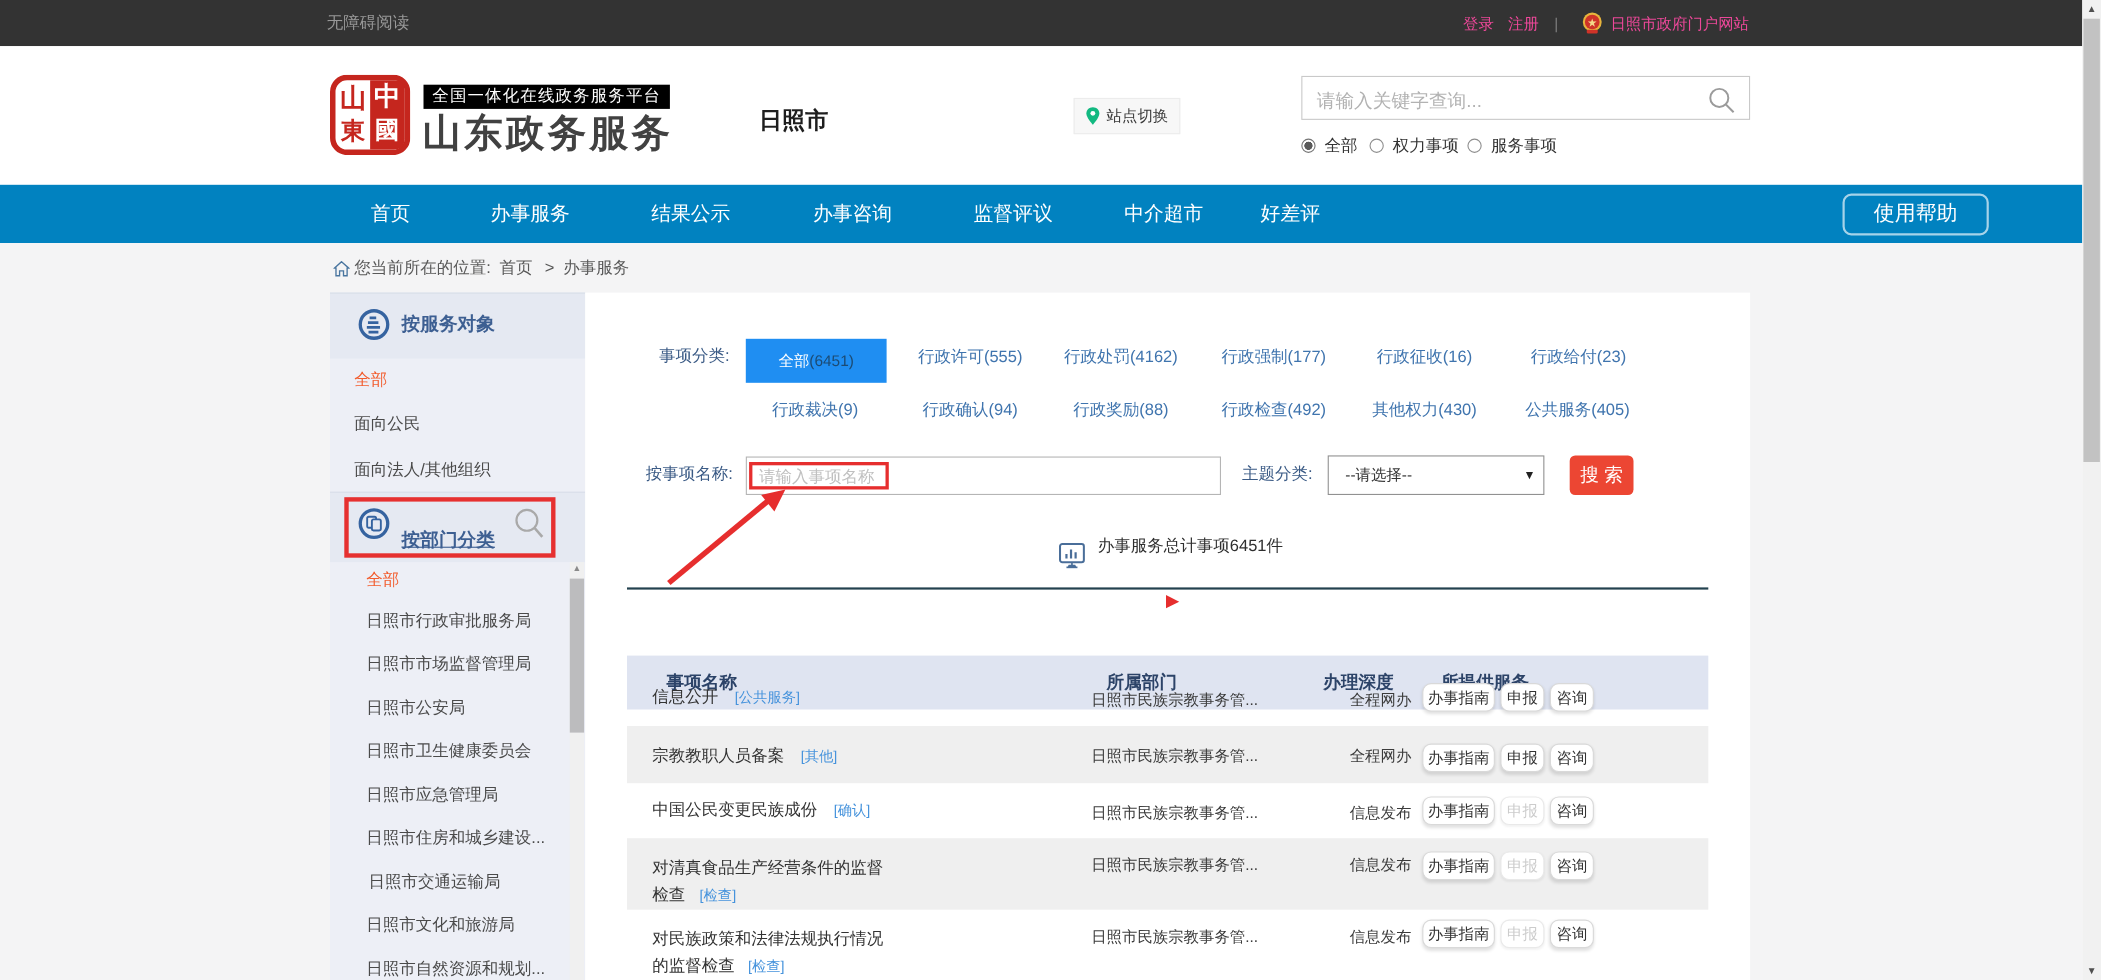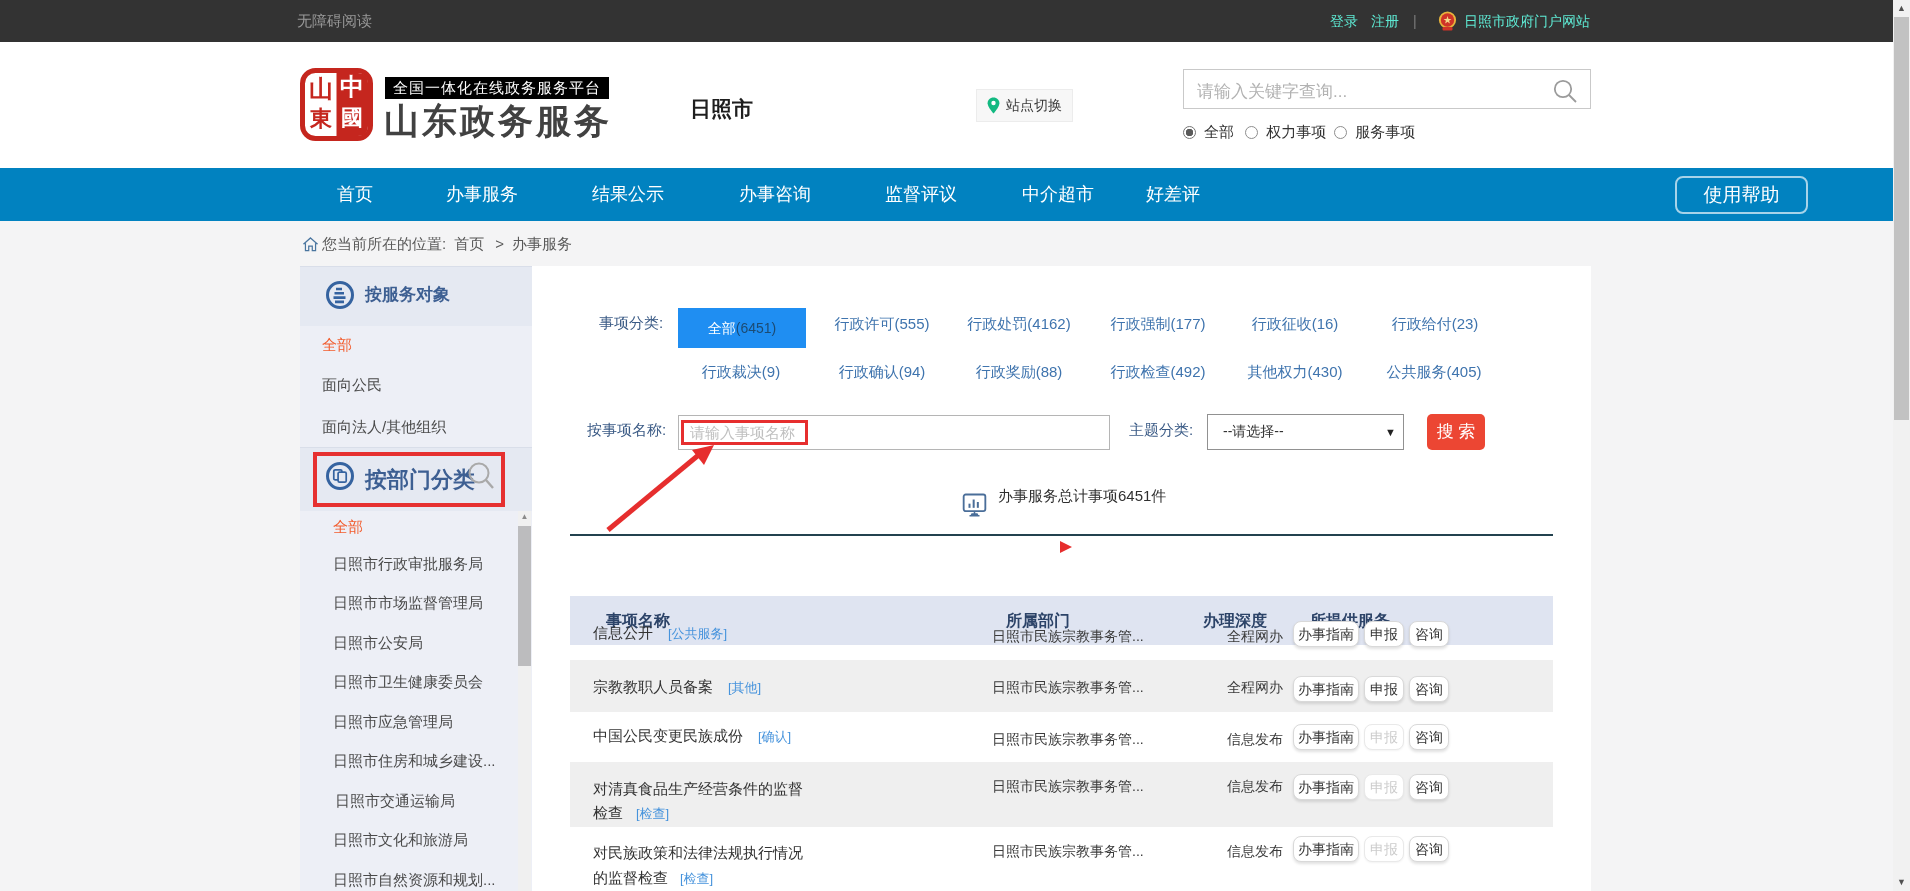--- a/index.html
+++ b/index.html
@@ -2,21 +2,21 @@
 <html lang="zh"><head>
 <meta charset="utf-8">
 <title>日照市</title>
 <style>
 *{margin:0;padding:0;box-sizing:border-box;}
 body{font-family:"Liberation Sans",sans-serif;background:#fff;}
 #stage{position:relative;width:1910px;height:891px;overflow:hidden;background:#fff;}
 .abs{position:absolute;}
 
 #topbar{position:absolute;left:0;top:0;width:1893px;height:42px;background:#333333;}
-#topbar .lk{position:absolute;top:0;height:42px;line-height:42px;font-size:14px;color:#5eead4;}
+#topbar .lk{position:absolute;top:0;height:42px;line-height:42px;font-size:14px;color:#ec4899;}
 
 #hdr{position:absolute;left:0;top:42px;width:1893px;height:126px;background:#fff;}
 .graybox{position:absolute;left:385px;top:35px;width:224px;height:22px;background:#000000;color:#fff;font-size:15px;text-align:center;line-height:22px;letter-spacing:1px;}
 .bigtitle{position:absolute;left:384px;top:56px;font-size:35px;font-weight:bold;color:#414141;letter-spacing:3px;}
 .cityname{position:absolute;left:690px;top:53px;font-size:21px;font-weight:bold;color:#1e1e1e;}
 .sitebtn{position:absolute;left:976px;top:47px;width:97px;height:33px;background:#f7f7f7;border:1px solid #ececec;display:flex;align-items:center;justify-content:center;font-size:14px;color:#3a3a3a;}
 .searchbox{position:absolute;left:1183px;top:27px;width:408px;height:40px;border:1px solid #c9c9c9;background:#fff;}
 .searchbox .ph{position:absolute;left:13px;top:10px;font-size:17px;color:#b2b2b2;}
 .rads{position:absolute;left:1183px;top:81px;height:15px;font-size:15px;color:#333;}
 .rad{display:inline-block;width:13px;height:13px;border:1px solid #8e8e8e;border-radius:50%;background:#fff;vertical-align:-2px;}
@@ -147,21 +147,21 @@
   <div class="sitem orange" style="left:22px;top:70px;">全部</div>
   <div class="sitem" style="left:22px;top:110px;">面向公民</div>
   <div class="sitem" style="left:22px;top:152px;">面向法人/其他组织</div>
 
   <div class="sechdr" style="top:181px;height:64px;"></div>
   <div class="abs" style="left:13px;top:186px;width:192px;height:55px;border:4px solid #e63030;"></div>
   <svg class="cicon" style="left:26px;top:196px;" width="23" height="23" viewBox="0 0 23 23">
     <rect x="5" y="5" width="8.5" height="10.5" rx="1.5" fill="none" stroke="#3563a0" stroke-width="1.8"></rect>
     <rect x="9.5" y="7.5" width="8.5" height="10.5" rx="1.5" fill="#e5e9f2" stroke="#3563a0" stroke-width="1.8"></rect>
   </svg>
-  <span class="tt abs" style="left:65px;top:199px;font-size:22px;font-weight:bold;color:#3d5f92;">按部门分类</span>
+  <span class="tt abs" style="left:65px;top:213px;font-size:17px;font-weight:bold;color:#3d5f92;text-decoration:underline;">按部门分类</span>
   <svg class="abs" style="left:166px;top:195px;" width="30" height="30" viewBox="0 0 30 30">
     <circle cx="13" cy="12" r="9.5" fill="none" stroke="#a9a9a9" stroke-width="2"></circle>
     <line x1="20" y1="19" x2="27" y2="27" stroke="#a9a9a9" stroke-width="2.4"></line>
   </svg>
 
   <div class="sitem orange" style="left:33px;top:252px;">全部</div>
   <div class="sitem" style="left:33px;top:289px;">日照市行政审批服务局</div>
   <div class="sitem" style="left:33px;top:328px;">日照市市场监督管理局</div>
   <div class="sitem" style="left:33px;top:368px;">日照市公安局</div>
   <div class="sitem" style="left:33px;top:407px;">日照市卫生健康委员会</div>

